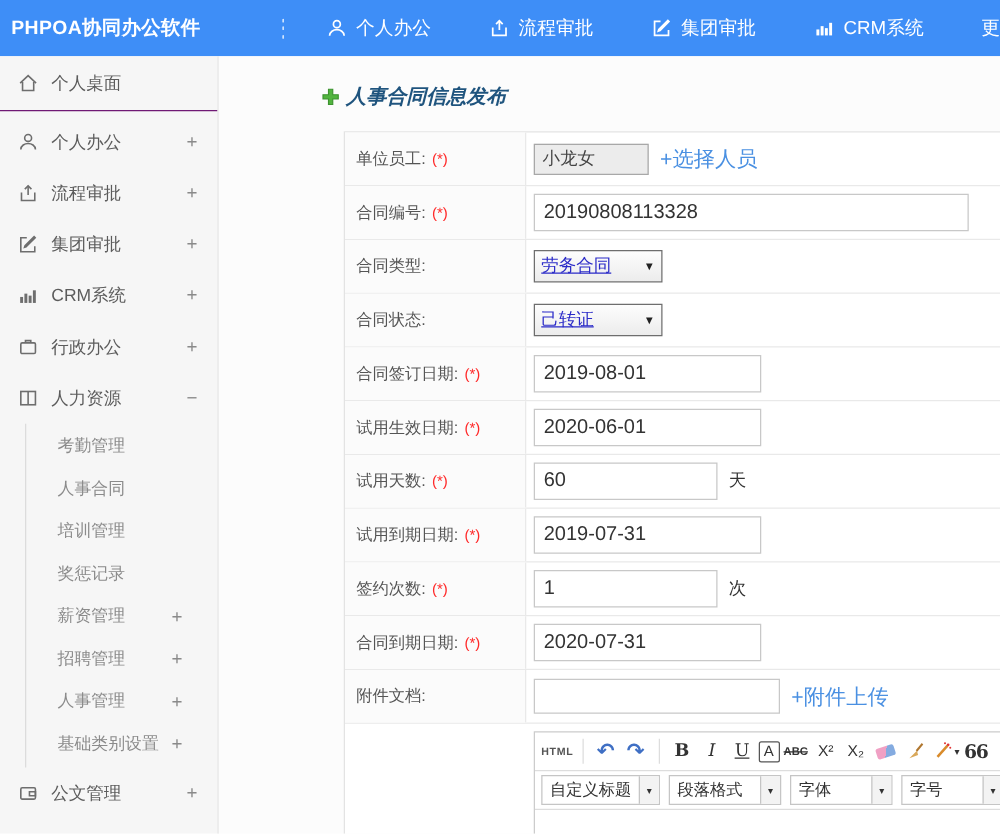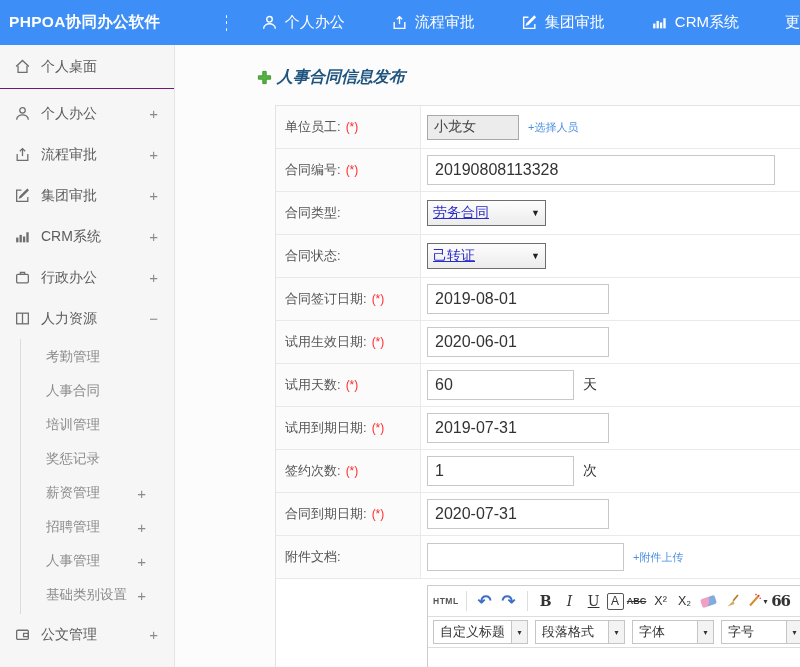--- a/index.html
+++ b/index.html
@@ -39,23 +39,23 @@
   .req { color:#ff2a2a; font-size:12px; }
   .fv { flex:1; display:flex; align-items:center; padding-left:6px; gap:9px; }
 
   input { font-family:inherit; border:1px solid #c8c8c8; height:30px; font-size:16px; color:#333; padding:0 7px; background:#fff; outline:none; }
   .emp-input { width:92px; height:25px; background:#ececec; border:1px solid #a8a8a8; font-size:14px; color:#444; padding:0 6px; }
   .code-input { width:348px; }
   .date-input { width:182px; }
   .num-input { width:147px; }
   .file-input { width:197px; height:28px; }
   .suffix { font-size:14px; color:#333; }
-  .blue-link { color:#4a90e2; font-size:11px; cursor:pointer; text-decoration:none; }
-
-  .fake-select { display:inline-flex; align-items:center; justify-content:space-between; width:119px; height:26px; border:1px solid #6e6e6e; background:linear-gradient(#fdfdfd,#ececec); padding:0 5px; cursor:pointer; }
+  .blue-link { color:#4a90e2; font-size:17px; cursor:pointer; text-decoration:none; }
+
+  .fake-select { display:inline-flex; align-items:center; justify-content:space-between; width:103px; height:26px; border:1px solid #6e6e6e; background:linear-gradient(#fdfdfd,#ececec); padding:0 5px; cursor:pointer; }
   .sel-text { color:#2b2bc8; text-decoration:underline; font-size:14px; }
   .sel-arrow { font-size:9px; color:#222; }
 
   
   .editor-row { min-height:86px; align-items:flex-start; }
   .editor-row .fv { padding:6px 0 0 6px; align-items:flex-start; }
   .editor { width:468px; border:1px solid #ccc; background:#fff; }
   .tb { display:flex; align-items:center; padding:3px 5px; border-bottom:1px solid #ddd; gap:2px; }
   .tbtn { min-width:22px; height:24px; display:inline-flex; align-items:center; justify-content:center; font-size:14px; color:#333; border-radius:2px; cursor:pointer; }
   .tsep { width:1px; height:20px; background:#ddd; margin:0 5px; flex:0 0 1px; }

